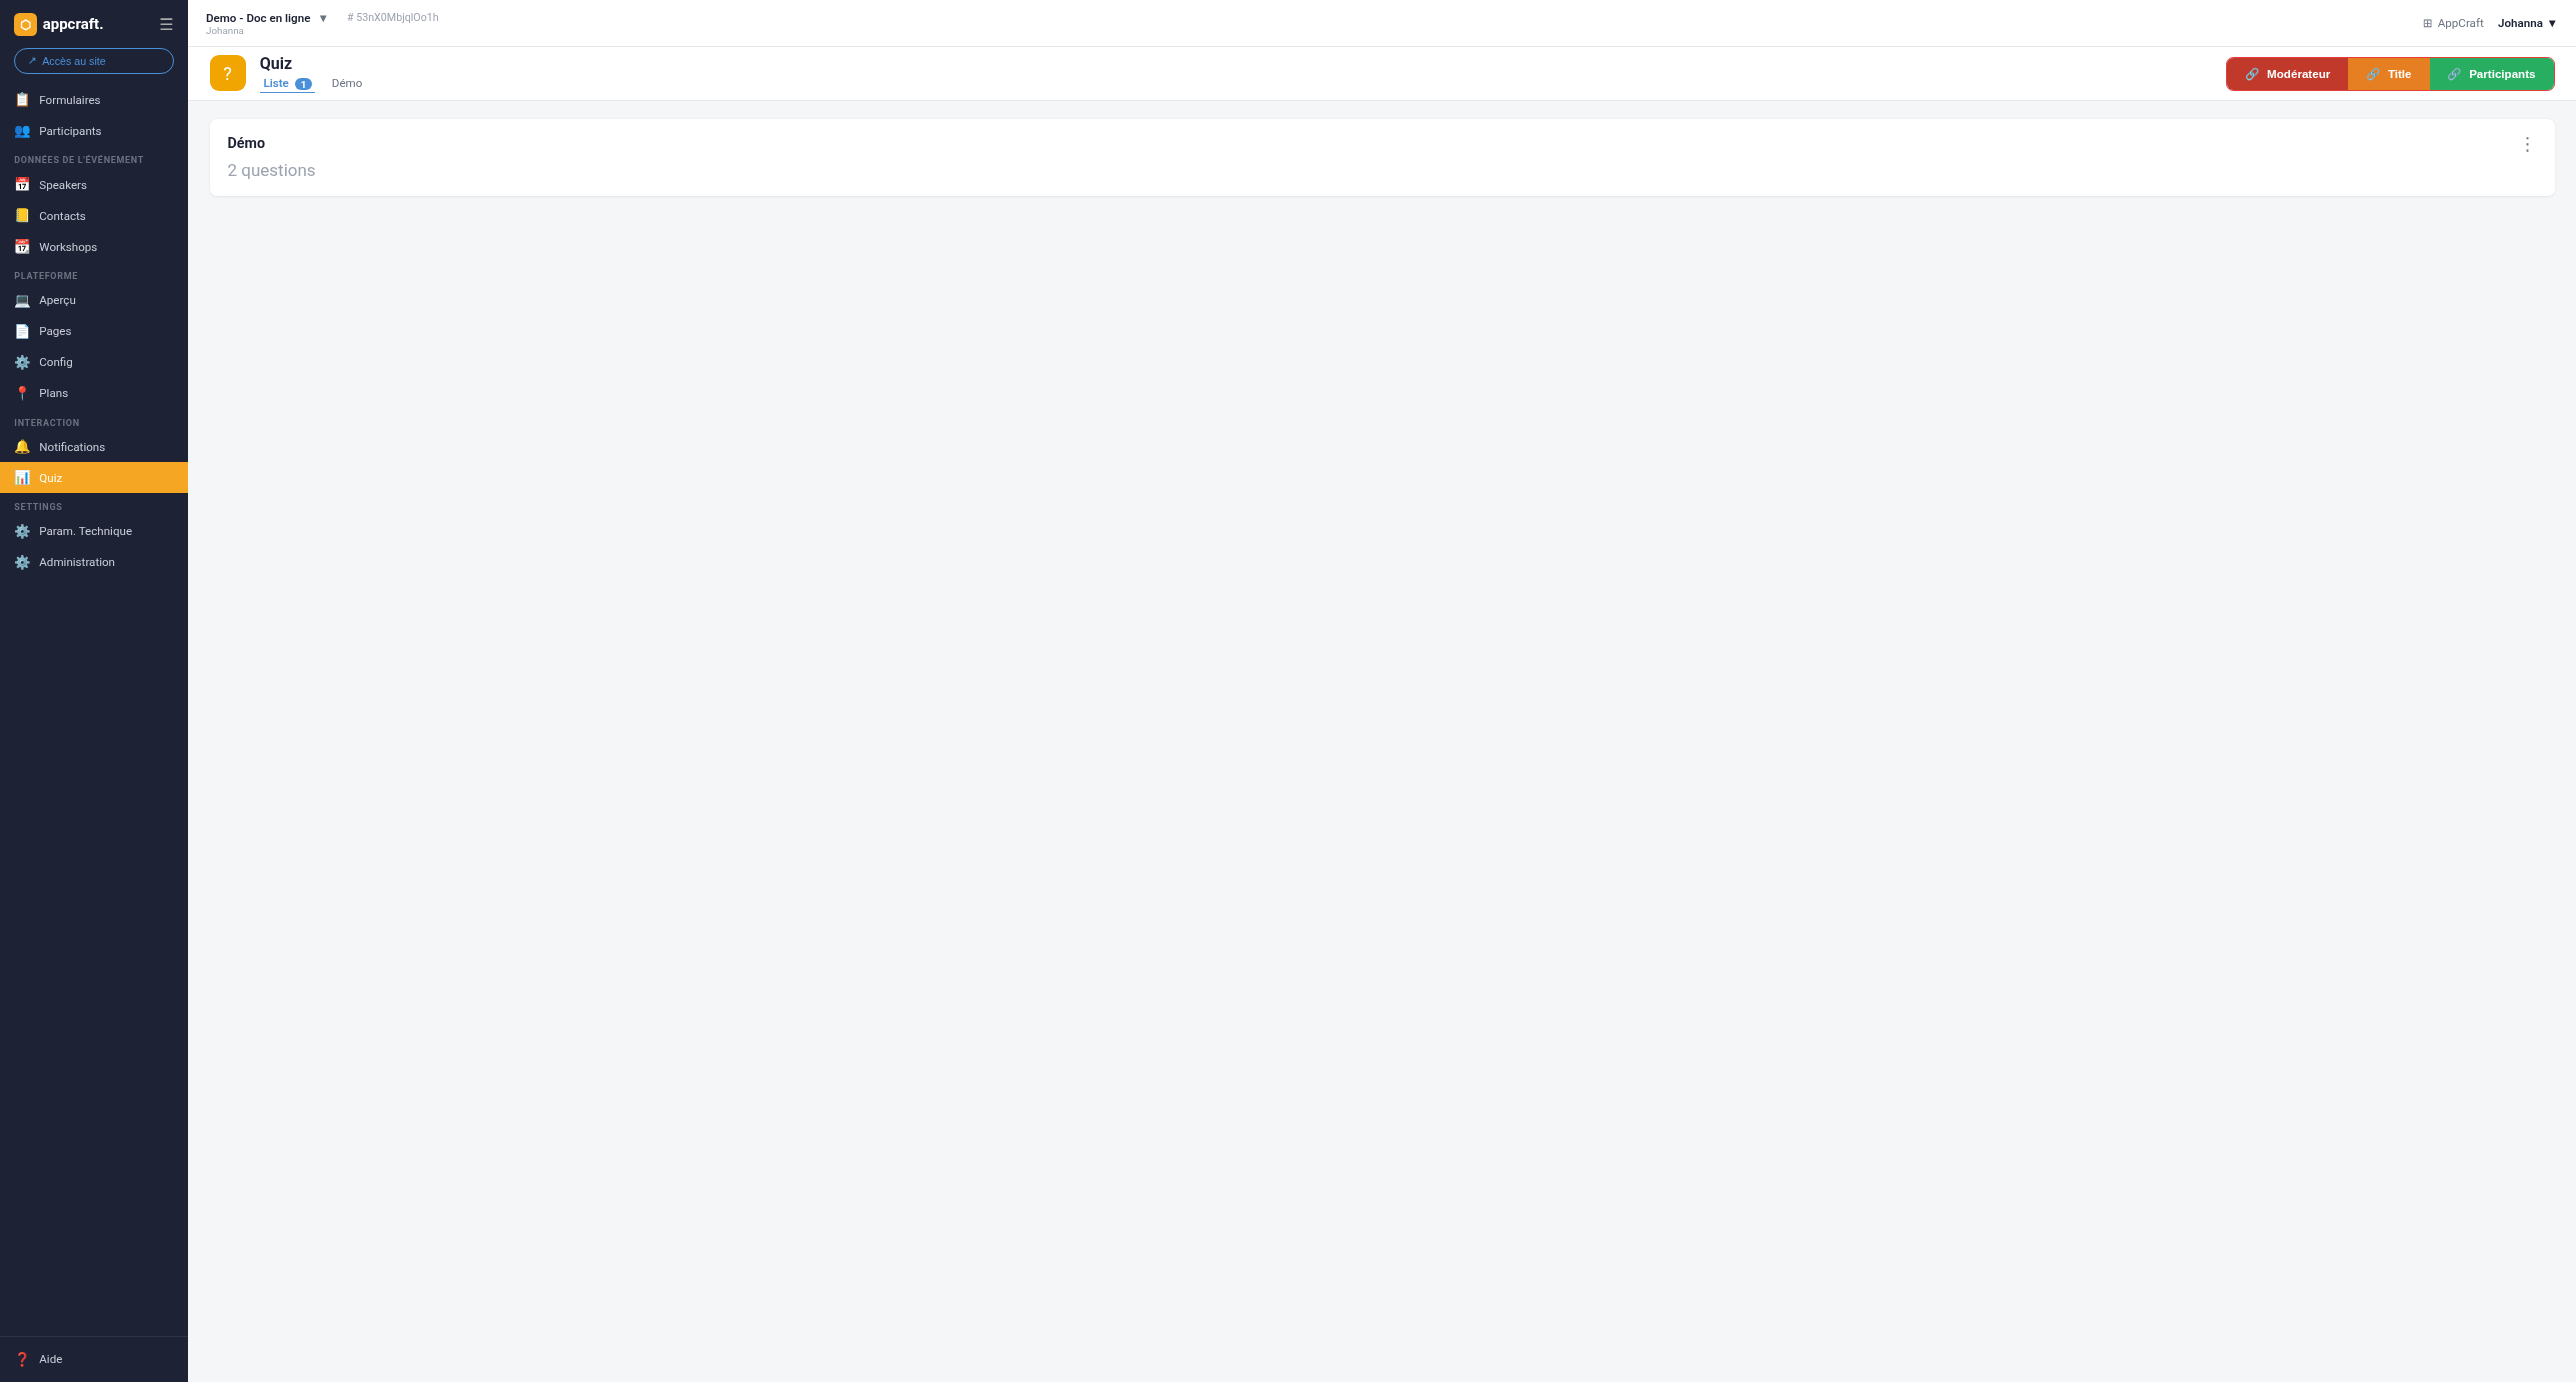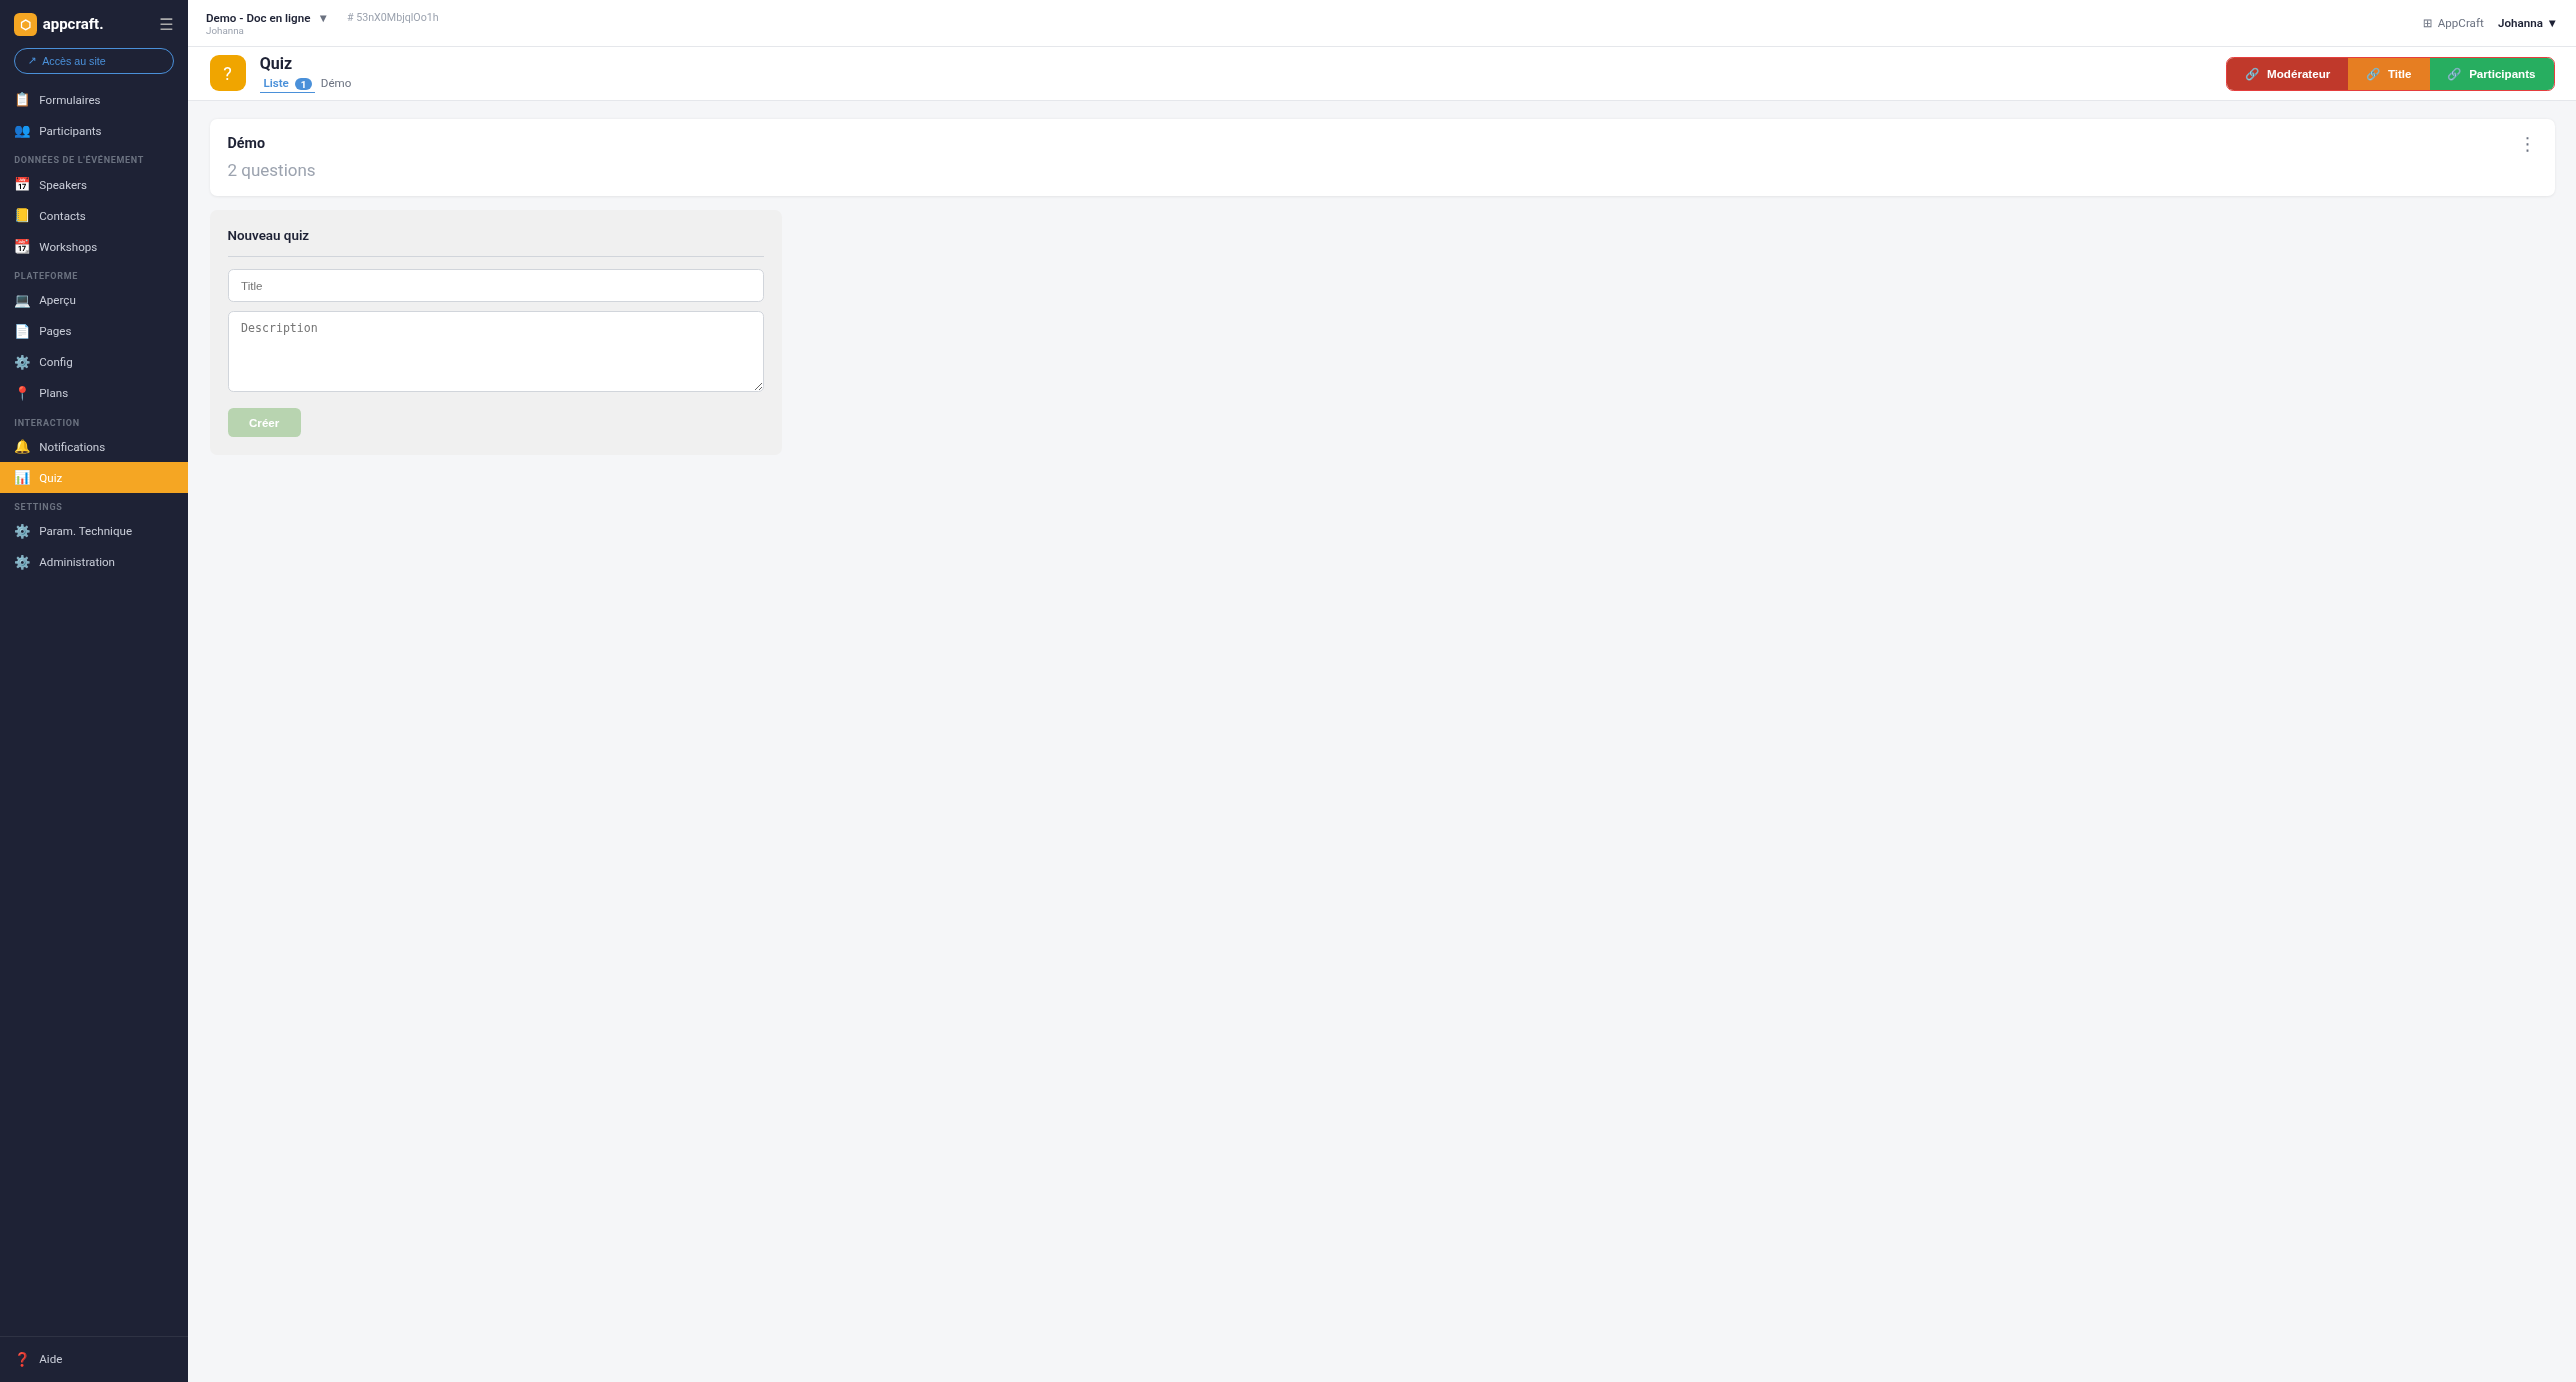--- a/index.html
+++ b/index.html
@@ -173,21 +173,21 @@
       color: #fff;
     }
     .page-title-area h1 {
       font-size: 16px;
       font-weight: 700;
       color: #1e2235;
     }
     .page-tabs {
       display: flex;
       align-items: center;
-      gap: 2px;
+      gap: 13px;
       margin-top: 1.8px;
     }
     .page-tab {
       font-size: 11.6px;
       color: #6b7280;
       padding: 1.8px 3.6px;
       cursor: pointer;
       border-bottom: 1.8px solid transparent;
     }
     .page-tab.active {
@@ -479,22 +479,15 @@
   <div class="content-area">
 
     <div class="demo-card">
       <div>
         <h2>Démo</h2>
         <div class="questions">2 questions</div>
       </div>
       <div class="three-dots">⋮</div>
     </div>
 
-    <div class="new-quiz-form">
-      <h3>Nouveau quiz</h3>
-      <hr class="form-divider">
-      <input class="form-input" type="text" placeholder="Title" style="">
-      <textarea class="form-textarea" placeholder="Description" style=""></textarea>
-      <button class="create-btn">Créer</button>
-    </div>
   </div>
 </div>
 
 
 </body></html>

